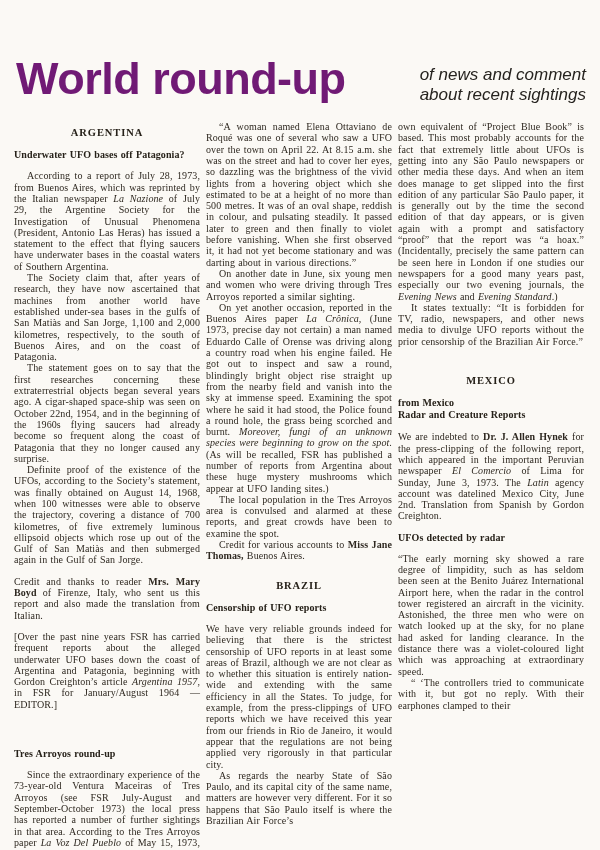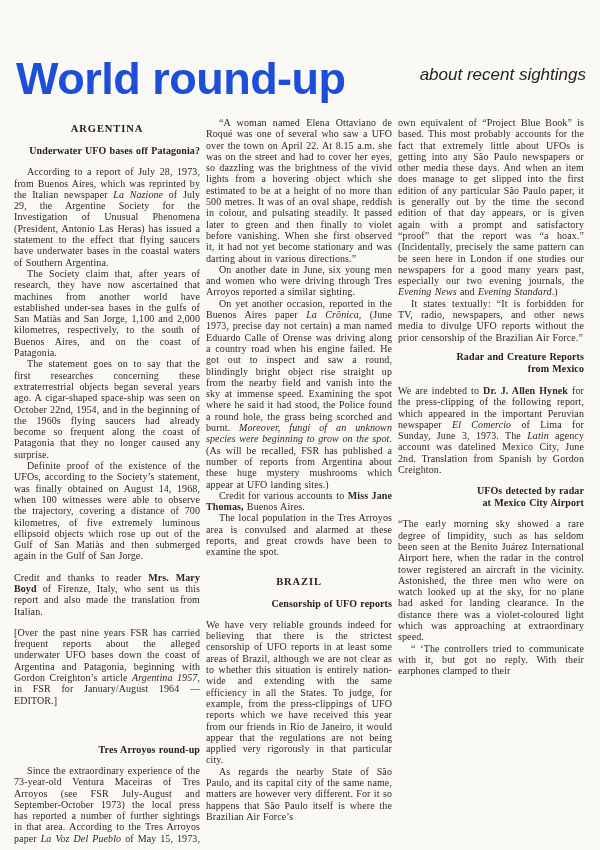--- a/index.html
+++ b/index.html
@@ -18,21 +18,21 @@
     align-items: flex-start;
     margin: 44px 2px 16px 2px;
   }
   .title {
     margin: 0;
     font-family: "Liberation Sans", sans-serif;
     font-weight: bold;
     font-size: 45px;
     line-height: 1.0;
     letter-spacing: -0.5px;
-    color: #1d4ed8;
+    color: #701a75;
   }
   .subtitle {
     margin-left: auto;
     padding-top: 9px;
     font-family: "Liberation Sans", sans-serif;
     font-style: italic;
     font-size: 17px;
     line-height: 1.18;
     color: #26231f;
     text-align: left;
@@ -59,21 +59,21 @@
 
   .country {
     text-align: center;
     font-weight: bold;
     font-size: 10.5px;
     letter-spacing: 0.9px;
     margin: 6px 0 11px 0;
     color: #262119;
   }
   .head {
-    text-align: right;
+    text-align: left;
     font-weight: bold;
     font-size: 10px;
     line-height: 12px;
     margin: 8px 0 9px 0;
     color: #262119;
   }
   .byline {
     text-align: left;
     text-indent: 22px;
     font-weight: bold;
@@ -81,20 +81,21 @@
   .it { font-style: italic; }
   .bd { font-weight: bold; }
 </style>
 </head>
 <body>
 
 <div class="page">
   <header class="masthead">
     <h1 class="title">World round-up</h1>
     <div class="subtitle">
+      <div>of news and comment</div>
       <div>about recent sightings</div>
     </div>
   </header>
   <main class="cols">
       <div class="col">
         <div class="country">
           <div>ARGENTINA</div>
         </div>
         <div class="head">
           <div>Underwater UFO bases off Patagonia?</div>
@@ -107,40 +108,42 @@
         <p class="noind gap-s"><span>[Over the past nine years FSR has carried frequent reports about the alleged underwater UFO bases down the coast of Argentina and Patagonia, beginning with Gordon Creighton’s article </span><span class="it">Argentina 1957</span><span>, in FSR for January/August 1964 — EDITOR.]</span></p>
         <div class="head gap-xl">
           <div>Tres Arroyos round-up</div>
         </div>
         <p class="ind"><span>Since the extraordinary experience of the 73-year-old Ventura Maceiras of Tres Arroyos (see FSR July-August and September-October 1973) the local press has reported a number of further sightings in that area. According to the Tres Arroyos paper </span><span class="it">La Voz Del Pueblo</span><span> of May 15, 1973,—</span></p>
       </div>
       <div class="col">
         <p class="ind"><span>“A woman named Elena Ottaviano de Roqué was one of several who saw a UFO over the town on April 22. At 8.15 a.m. she was on the street and had to cover her eyes, so dazzling was the brightness of the vivid lights from a hovering object which she estimated to be at a height of no more than 500 metres. It was of an oval shape, reddish in colour, and pulsating steadily. It passed later to green and then finally to violet before vanishing. When she first observed it, it had not yet become stationary and was darting about in various directions.”</span></p>
         <p class="ind"><span>On another date in June, six young men and women who were driving through Tres Arroyos reported a similar sighting.</span></p>
         <p class="ind"><span>On yet another occasion, reported in the Buenos Aires paper </span><span class="it">La Crônica</span><span>, (June 1973, precise day not certain) a man named Eduardo Calle of Orense was driving along a country road when his engine failed. He got out to inspect and saw a round, blindingly bright object rise straight up from the nearby field and vanish into the sky at immense speed. Examining the spot where he said it had stood, the Police found a round hole, the grass being scorched and burnt. </span><span class="it">Moreover, fungi of an unknown species were beginning to grow on the spot.</span><span> (As will be recalled, FSR has published a number of reports from Argentina about these huge mystery mushrooms which appear at UFO landing sites.)</span></p>
+        <p class="ind"><span>The local population in the Tres Arroyos area is convulsed and alarmed at these reports, and great crowds have been to examine the spot.</span></p>
         <p class="ind"><span>Credit for various accounts to </span><span class="bd">Miss Jane Thomas,</span><span> Buenos Aires.</span></p>
-        <p class="ind"><span>The local population in the Tres Arroyos area is convulsed and alarmed at these reports, and great crowds have been to examine the spot.</span></p>
         <div class="country gap-m">
           <div>BRAZIL</div>
         </div>
         <div class="head">
           <div>Censorship of UFO reports</div>
         </div>
         <p class="noind"><span>We have very reliable grounds indeed for believing that there is the strictest censorship of UFO reports in at least some areas of Brazil, although we are not clear as to whether this situation is entirely nation-wide and extending with the same efficiency in all the States. To judge, for example, from the press-clippings of UFO reports which we have received this year from our friends in Rio de Janeiro, it would appear that the regulations are not being applied very rigorously in that particular city.</span></p>
         <p class="ind"><span>As regards the nearby State of São Paulo, and its capital city of the same name, matters are however very different. For it so happens that São Paulo itself is where the Brazilian Air Force’s</span></p>
       </div>
       <div class="col">
         <p class="noind"><span>own equivalent of “Project Blue Book” is based. This most probably accounts for the fact that extremely little about UFOs is getting into any São Paulo newspapers or other media these days. And when an item does manage to get slipped into the first edition of any particular São Paulo paper, it is generally out by the time the second edition of that day appears, or is given again with a prompt and satisfactory “proof” that the report was “a hoax.” (Incidentally, precisely the same pattern can be seen here in London if one studies our newspapers for a good many years past, especially our two evening journals, the </span><span class="it">Evening News</span><span> and </span><span class="it">Evening Standard</span><span>.)</span></p>
         <p class="ind"><span>It states textually: “It is forbidden for TV, radio, newspapers, and other news media to divulge UFO reports without the prior censorship of the Brazilian Air Force.”</span></p>
+        <div class="country gap-l">
+          <div>MEXICO</div>
+        </div>
         <div class="head">
+          <div>from Mexico</div>
           <div>Radar and Creature Reports</div>
-          <div>from Mexico</div>
         </div>
         <p class="noind gap-s"><span>We are indebted to </span><span class="bd">Dr. J. Allen Hynek</span><span> for the press-clipping of the following report, which appeared in the important Peruvian newspaper </span><span class="it">El Comercio</span><span> of Lima for Sunday, June 3, 1973. The </span><span class="it">Latin</span><span> agency account was datelined Mexico City, June 2nd. Translation from Spanish by Gordon Creighton.</span></p>
         <div class="head gap-s">
           <div>UFOs detected by radar</div>
-          <div>at Mexico City Airport</div>
         </div>
         <p class="noind"><span>“The early morning sky showed a rare degree of limpidity, such as has seldom been seen at the Benito Juárez International Airport here, when the radar in the control tower registered an aircraft in the vicinity. Astonished, the three men who were on watch looked up at the sky, for no plane had asked for landing clearance. In the distance there was a violet-coloured light which was approaching at extraordinary speed.</span></p>
         <p class="ind"><span>“ ‘The controllers tried to communicate with it, but got no reply. With their earphones clamped to their</span></p>
       </div>
     </main>
 </div>
 
 </body></html>

